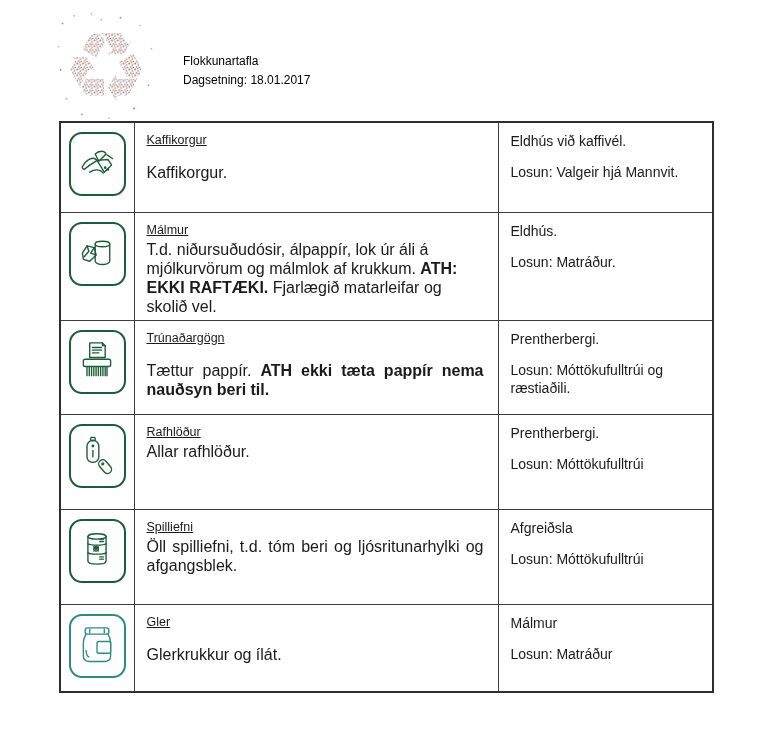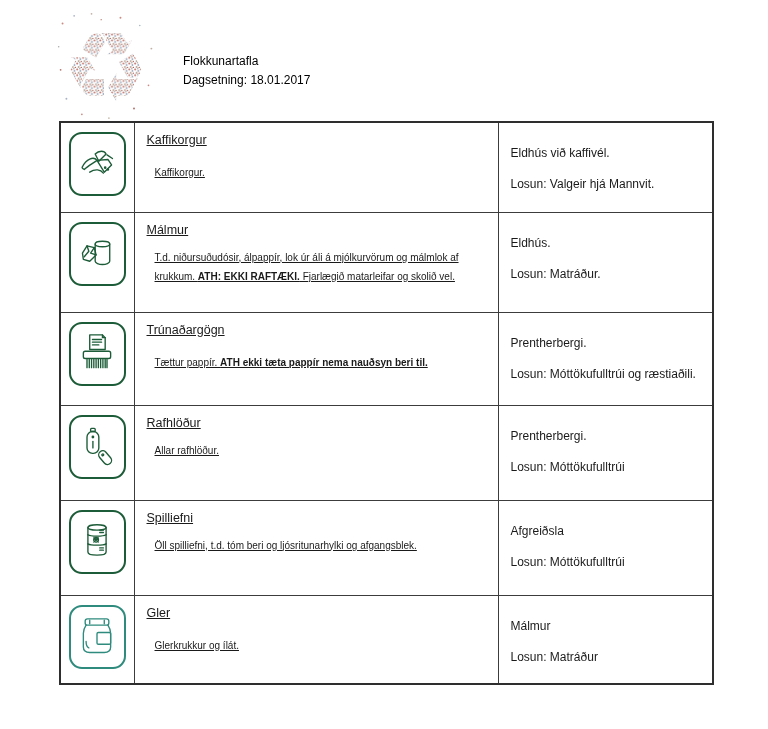--- a/index.html
+++ b/index.html
@@ -23,24 +23,24 @@
   tr.r4{height:95px;} tr.r5{height:95px;} tr.r6{height:88px;}
   .icon-badge{
     width:53px;height:60px;margin:8px auto 0 auto;border:2.5px solid currentColor;
     border-radius:13px;display:flex;align-items:center;justify-content:center;
   }
   .icon-badge svg{display:block;}
   td.desc-cell{padding:8px 14px 4px 12px;}
   td.loc-cell{padding:9px 8px 4px 12px;}
   .title{font-size:12.5px;line-height:19px;text-decoration:underline;margin:0;}
   .title.gap{margin-bottom:13px;}
-  .body{font-size:10px;line-height:19px;margin:8px;text-decoration:underline;}
+  .body{font-size:16px;line-height:19px;margin:0;}
   .body.justify{text-align:justify;}
   .body b{font-weight:bold;}
-  td.loc-cell p{margin:12px 0 13px 0;font-size:12px;line-height:18px;}
+  td.loc-cell p{margin:0 0 13px 0;font-size:14px;line-height:18px;}
 </style>
 </head>
 <body>
 
 <div class="page">
 
   <div class="recycle-logo">
     <svg viewBox="0 0 110 116" width="108" height="112">
       <defs>
         <pattern id="cf" width="6" height="6" patternUnits="userSpaceOnUse">

